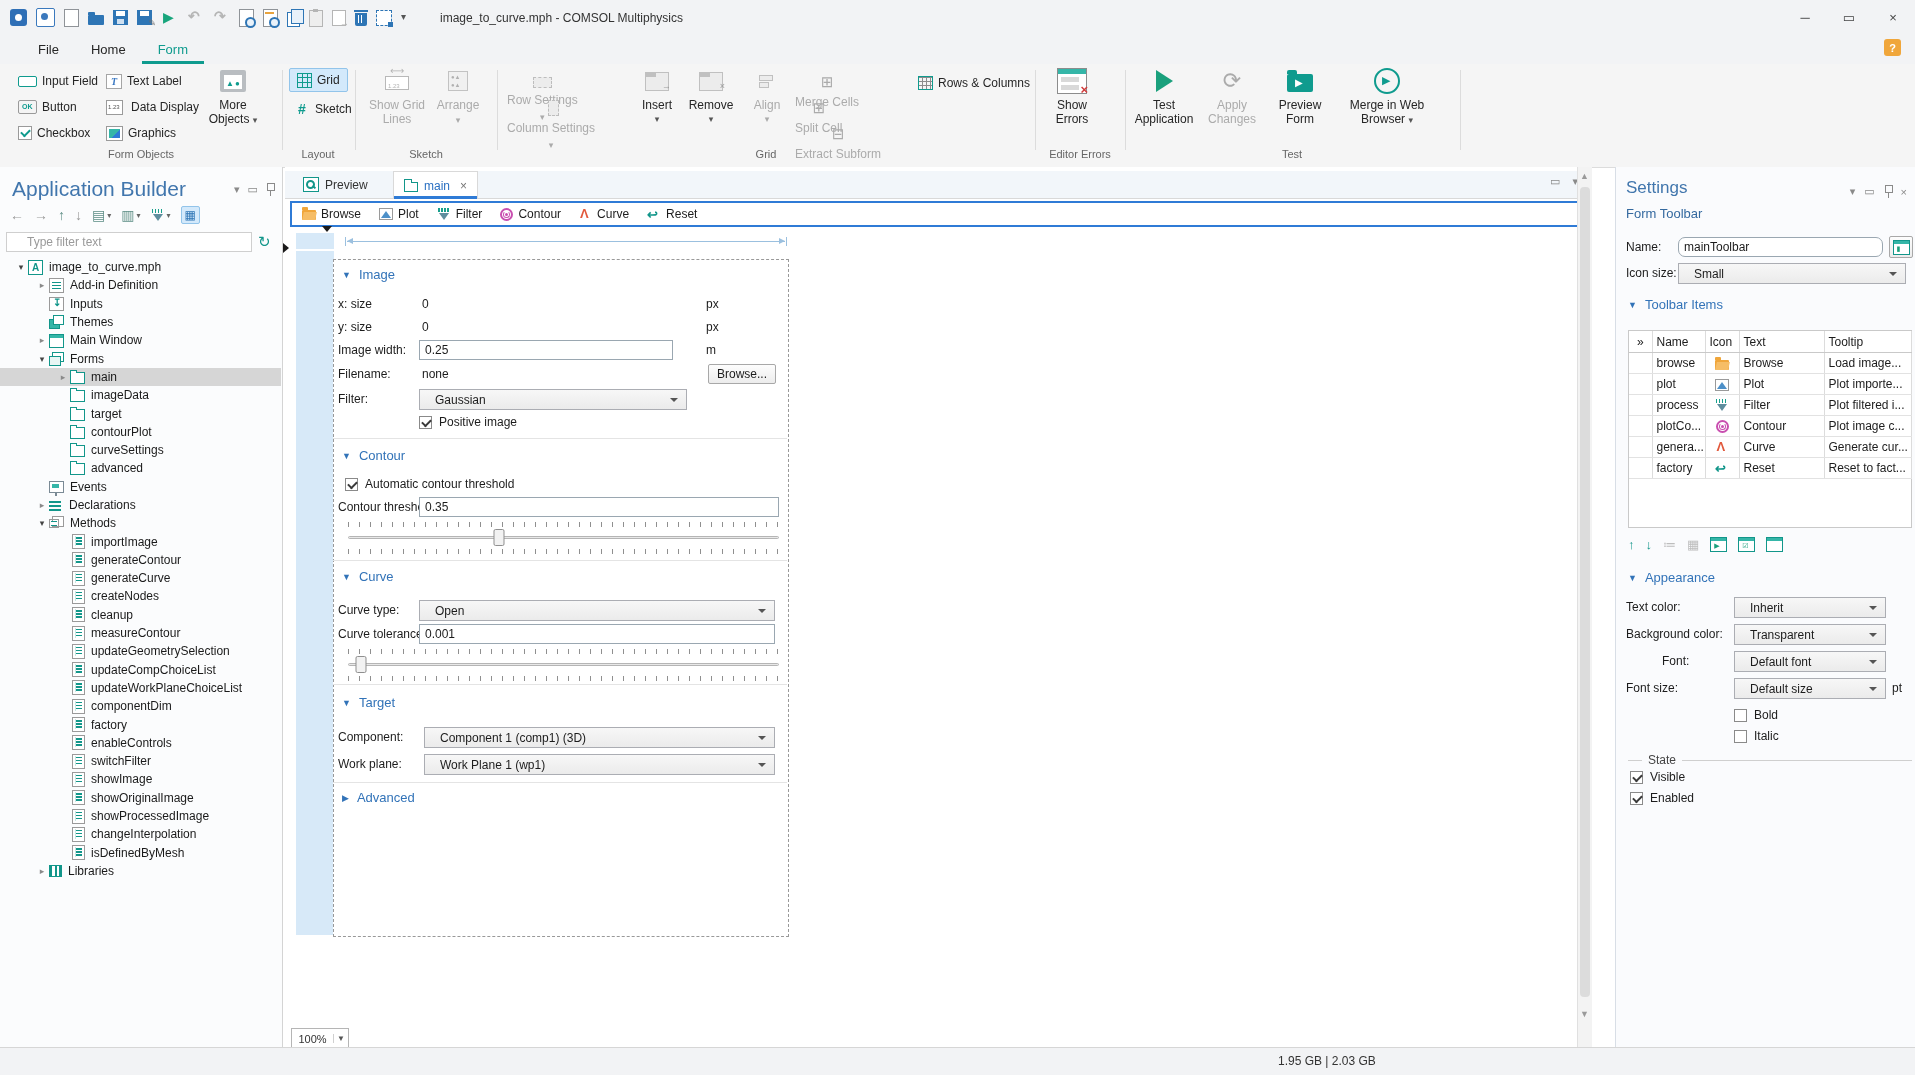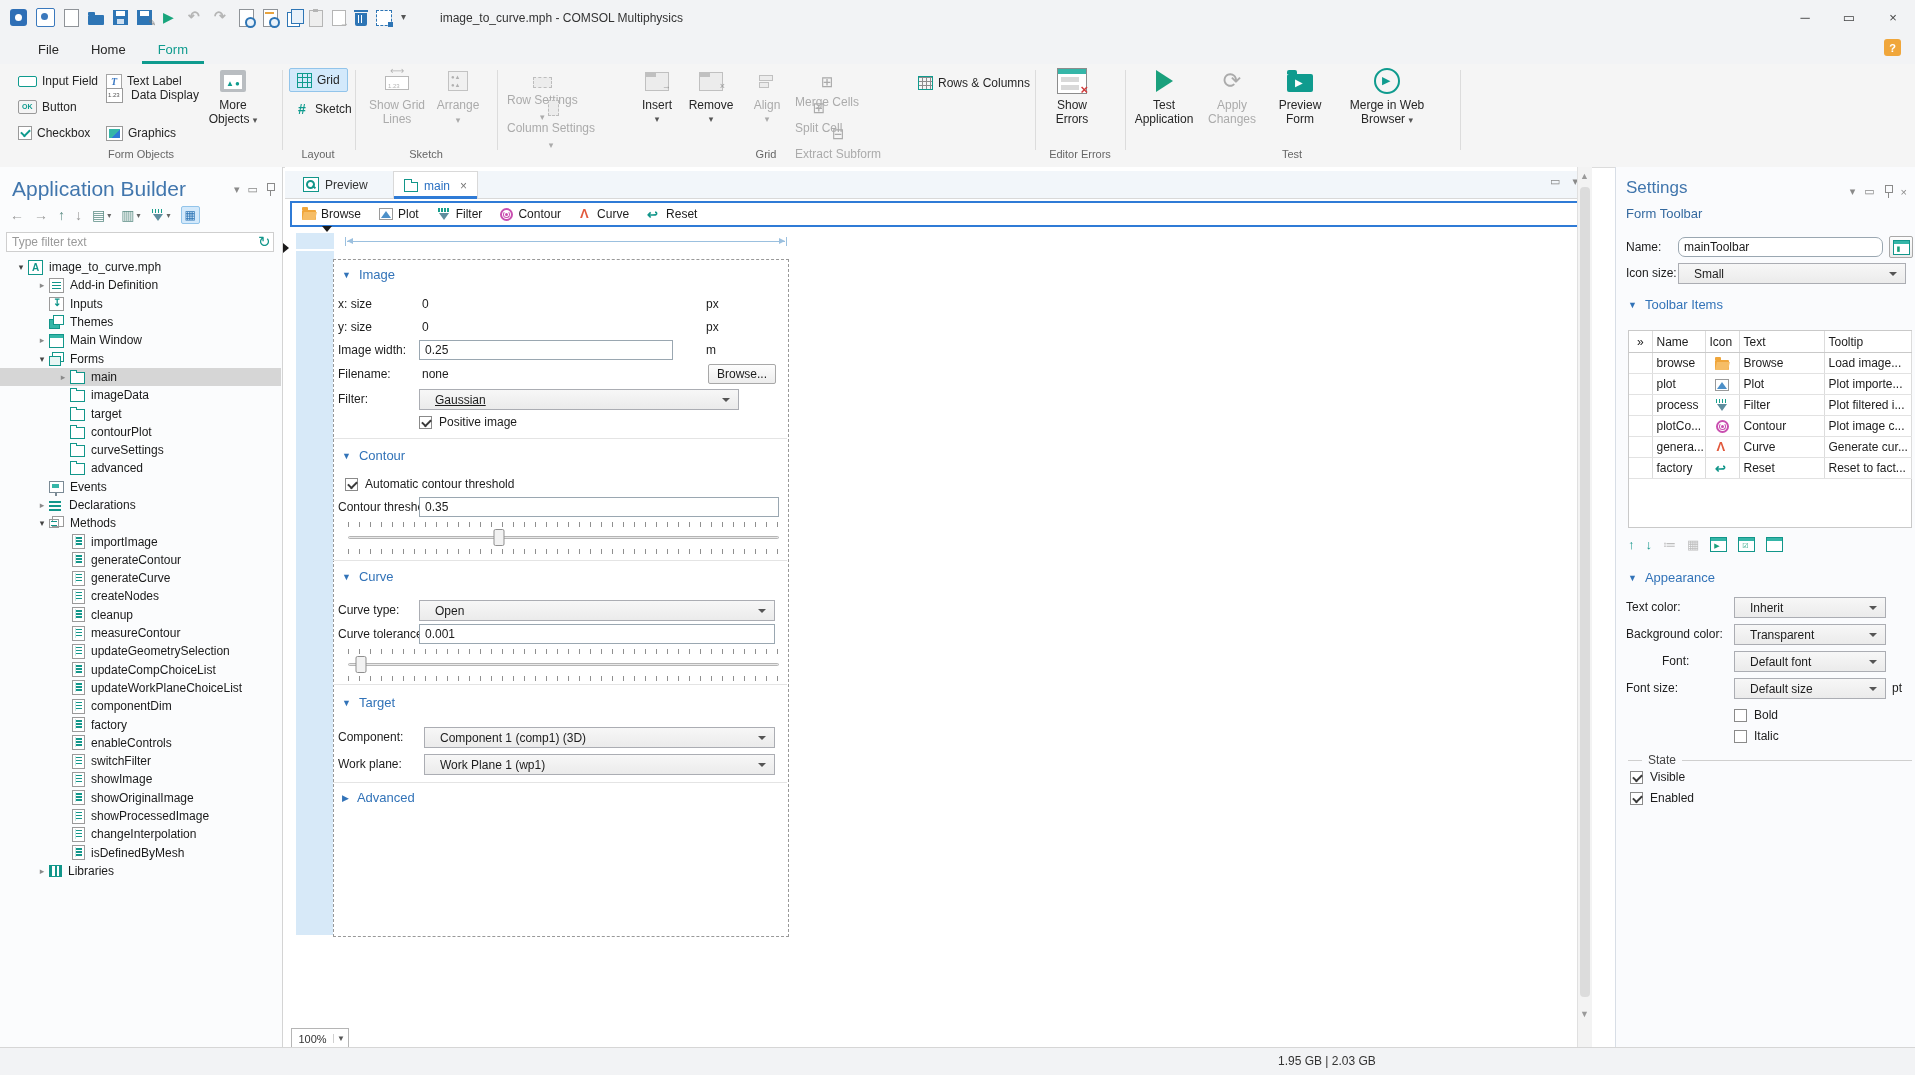--- a/index.html
+++ b/index.html
@@ -133,21 +133,21 @@
   .gi-folder::before{content:"";position:absolute;top:-4px;left:-1px;width:6px;height:3px;border:1px solid #12968a;border-bottom:none;background:#fff;}
   
   .leftpanel{position:absolute;left:0;top:167px;width:283px;height:880px;background:#fbfcfd;border-right:1px solid #d4d4d4;box-sizing:border-box;}
   .panel-title{position:absolute;left:12px;top:10px;font-size:21px;color:#4176ad;}
   .panel-hdr-icons{position:absolute;right:8px;top:16px;display:flex;gap:8px;color:#8a8a8a;font-size:11px;align-items:center;}
   .treebar{position:absolute;left:10px;top:38px;display:flex;align-items:center;gap:10px;height:20px;}
   .tb-ic{color:#5e8e86;font-size:14px;display:flex;align-items:center;gap:2px;}
   .tb-ic .caret{color:#666;font-size:8px;}
   .tb-ic.gray{color:#9a9a9a;}
   .tb-ic.hl{background:#d3e9fb;border:1px solid #92c4ea;border-radius:2px;padding:1px 3px;color:#2e75b5;font-size:12px;}
-  .filterbox{position:absolute;left:6px;top:65px;width:268px;height:20px;border:1px solid #cfcfcf;background:#fff;font-size:12px;color:#333;padding:0 5px;box-sizing:border-box;font-family:"Liberation Sans",sans-serif;}
+  .filterbox{position:absolute;left:6px;top:65px;width:246px;height:20px;border:1px solid #cfcfcf;background:#fff;font-size:12px;color:#333;padding:0 20px;box-sizing:border-box;font-family:"Liberation Sans",sans-serif;}
   .filterbox::placeholder{color:#9a9a9a;}
   .refresh{position:absolute;left:258px;top:66px;color:#12968a;font-size:15px;}
   #tree{position:absolute;left:0;top:91px;right:1px;}
   .trow{display:flex;align-items:center;height:18.3px;white-space:nowrap;color:#1a1a1a;}
   .trow.sel{background:#d6d6d6;}
   .texp{width:14px;text-align:center;font-size:9px;color:#8a8a8a;flex:none;}
   .texp.open{color:#444;}
   .tlabel{margin-left:6px;}
   
   .ti{width:15px;height:14px;position:relative;display:inline-block;flex:none;}
@@ -301,21 +301,21 @@
       <span>Button</span>
     </div>
     <div class="smallitem" style="left:18px;top:60px;">
       <span class="ri ri-checkbox"></span>
       <span>Checkbox</span>
     </div>
     <div class="smallitem" style="left:106px;top:8px;">
       <span class="ri ri-textlabel"></span>
       <span>Text Label</span>
     </div>
-    <div class="smallitem" style="left:106px;top:22px;gap:8px;">
+    <div class="smallitem" style="left:106px;top:34px;gap:8px;">
       <span class="ri ri-datadisplay"></span>
       <span>Data Display</span>
     </div>
     <div class="smallitem" style="left:106px;top:60px;">
       <span class="ri ri-graphics"></span>
       <span>Graphics</span>
     </div>
     <div class="bigitem" style="left:203px;top:2px;width:60px;">
       <span class="bi-icon">
           <span class="ri ri-more"></span>
@@ -738,21 +738,21 @@
     <div class="flabel" style="left:53px;top:150px;">y: size</div>
     <div class="fvalue" style="left:137px;top:150px;">0</div>
     <div class="fvalue" style="left:421px;top:150px;">px</div>
     <div class="flabel" style="left:53px;top:173px;">Image width:</div>
     <input class="tin" style="left: 134px; top: 173px; width: 254px;" value="0.25">
     <div class="fvalue" style="left:421px;top:173px;">m</div>
     <div class="flabel" style="left:53px;top:197px;">Filename:</div>
     <div class="fvalue" style="left:137px;top:197px;">none</div>
     <div class="btn" style="left:423px;top:197px;width:68px;height:20px;">Browse...</div>
     <div class="flabel" style="left:53px;top:222px;">Filter:</div>
-    <div class="combo" style="left:134px;top:222px;width:320px;text-decoration:underline;">
+    <div class="combo" style="left:134px;top:222px;width:268px;">
         <span>Gaussian</span>
       </div>
     <div class="cbrow" style="left:134px;top:248px;">
       <span class="cb checked"></span>
       <span>Positive image</span>
     </div>
     <div class="fsep" style="left:48px;top:271px;width:454px;"></div>
 
     <div class="sect" style="left:57px;top:281px;">
       <span class="chev">▼</span>

